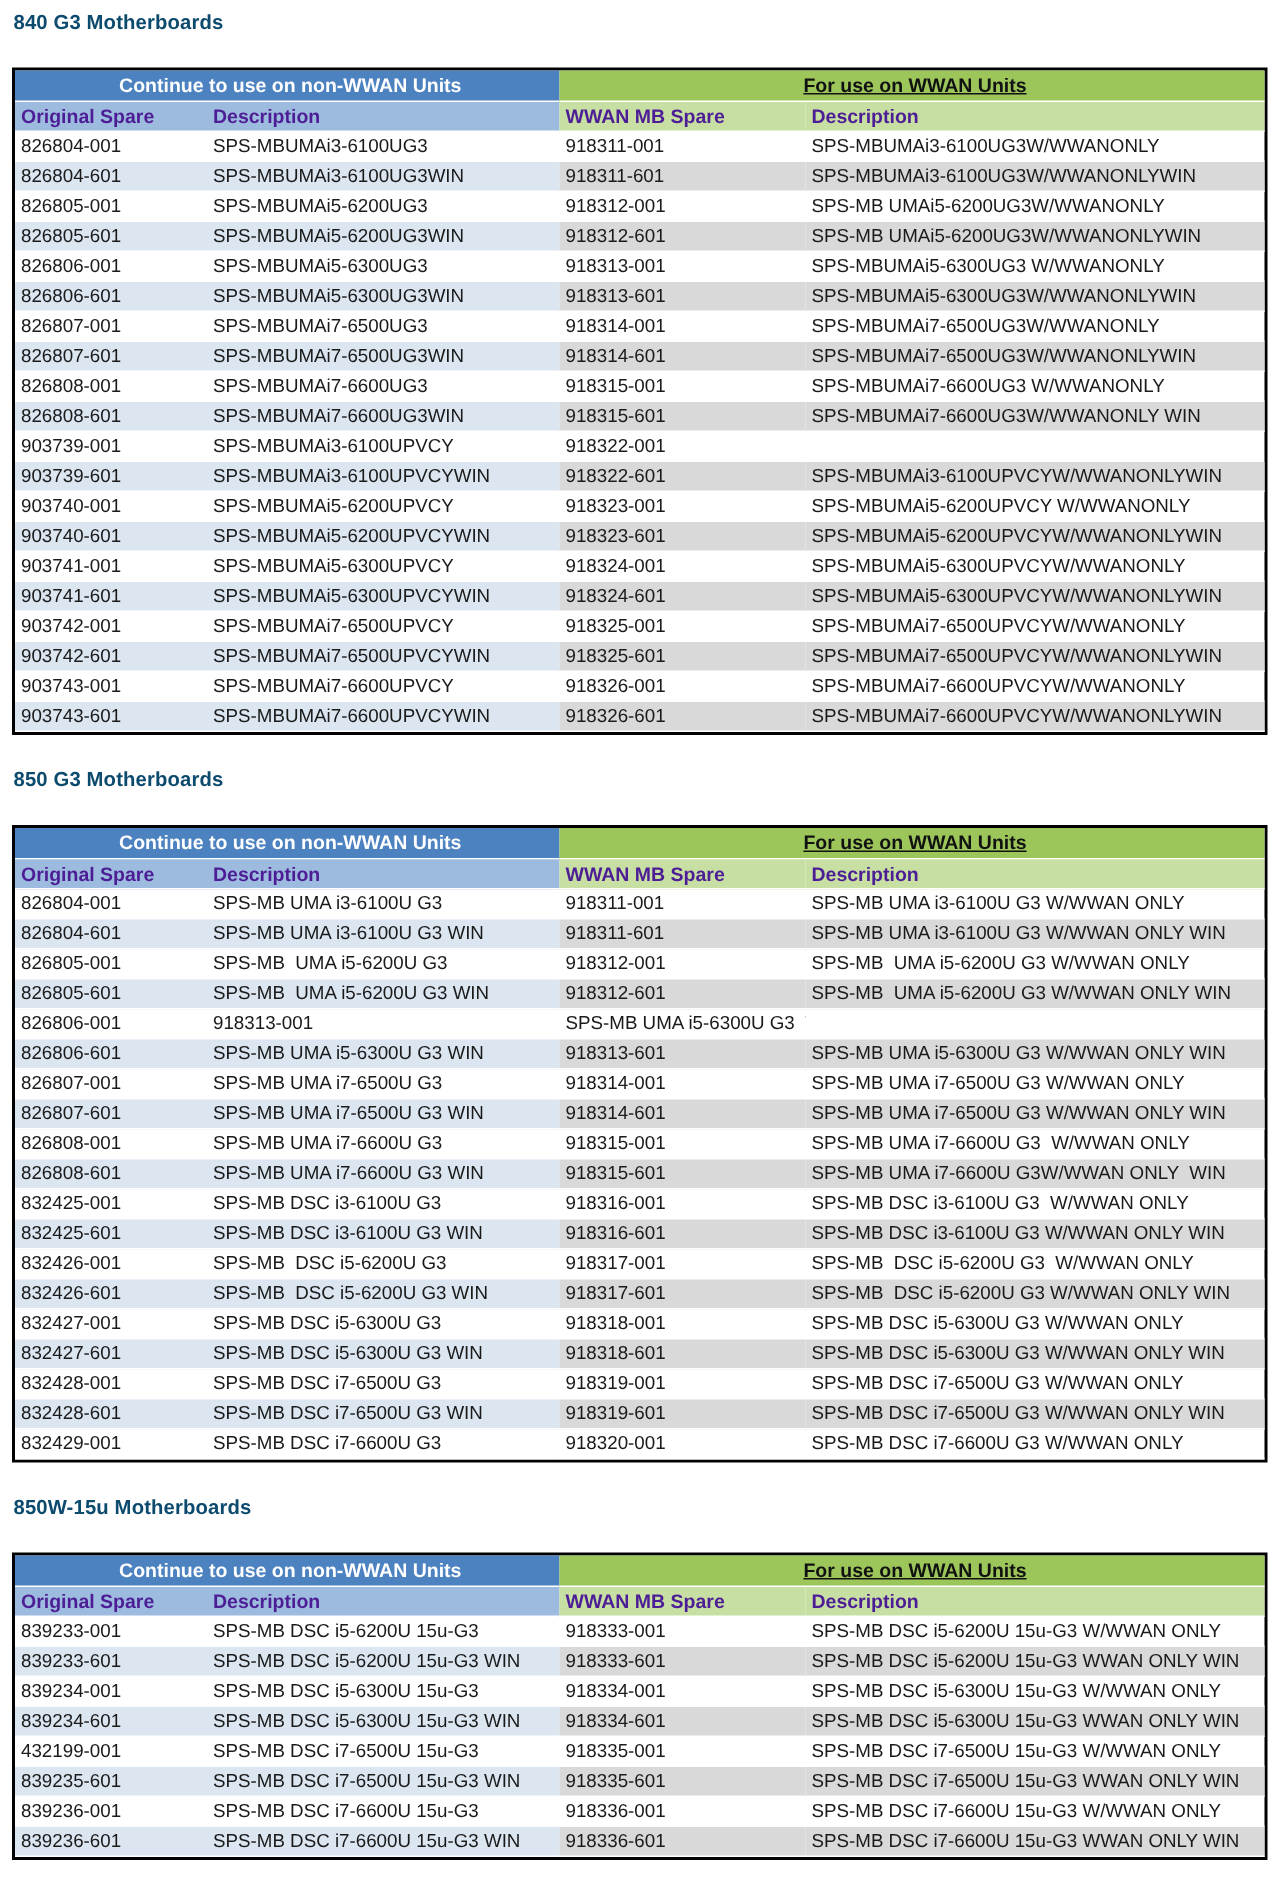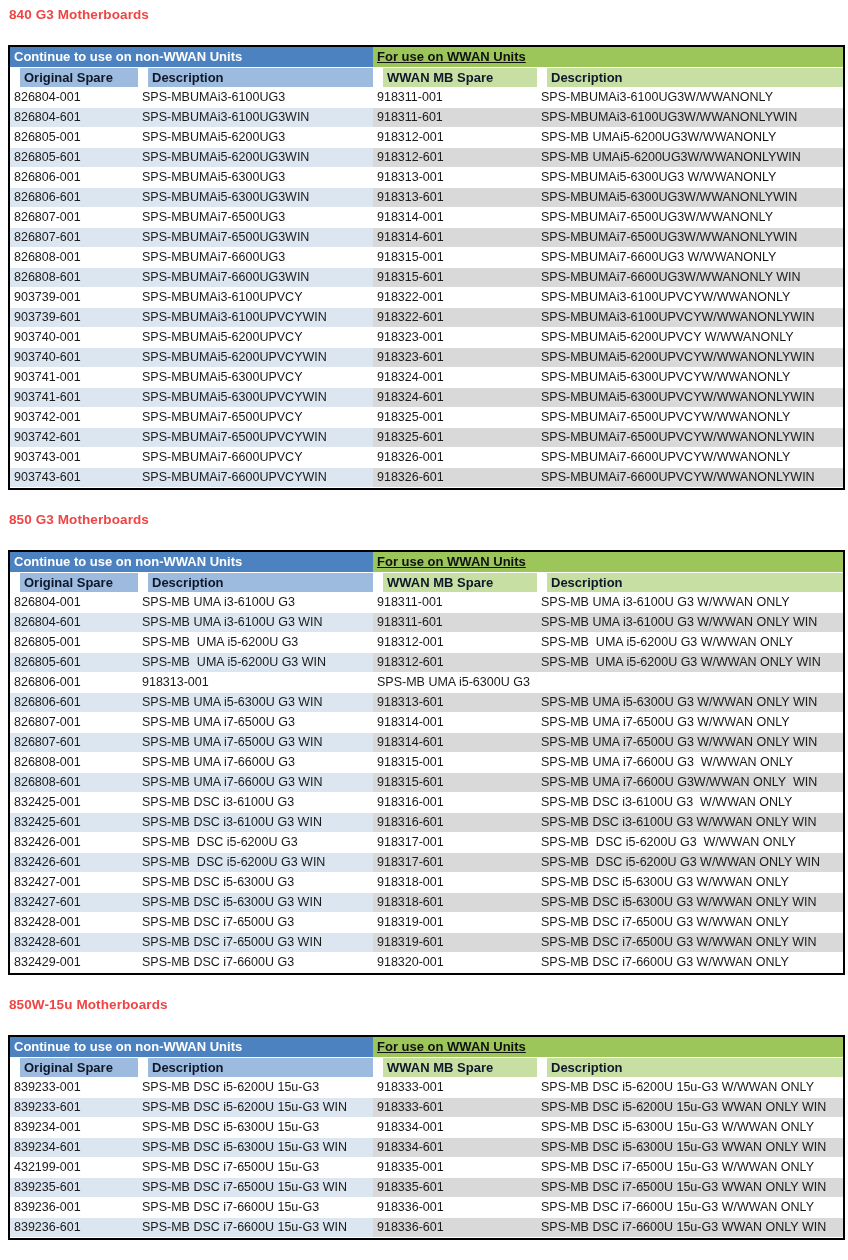--- a/index.html
+++ b/index.html
@@ -7,21 +7,21 @@
     width:848px;
     font-family:"Liberation Sans", sans-serif;
     color:#1a1a1a;
     -webkit-font-smoothing:antialiased;
   }
   .page{padding:7px 7px 0 8px;}
   .section{margin:0 0 22px 0;}
   .section-title{
     font-size:13.5px;
     font-weight:bold;
-    color:#ef4444;
+    color:#0c4a6e;
     margin:0 0 23px 1px;
     letter-spacing:0.1px;
   }
   .tbl{
     width:833px;
     border:2px solid #000;
     background:#fff;
   }
   .trow{
     display:grid;
@@ -36,30 +36,30 @@
     font-size:12.5px;
     line-height:19px;
     height:20px;
   }
   
   .hrow1 .cell{
     height:21px;
     line-height:20px;
     font-size:13px;
     font-weight:bold;
+    text-align:center;
   }
   .span2{grid-column:span 2;}
   .h-blue{background:#4C82C0;color:#ffffff;}
   .h-green{background:#9CC65A;color:#111;text-decoration:underline;}
   
   .hrow2 .cell{
     font-size:13px;
     font-weight:bold;
-    color:#0f172a;
-    margin-left:10px;
+    color:#4c1d95;
   }
   .sh-blue{background:#9DBBDE;}
   .sh-green{background:#C7DFA2;}
   
   .rows .trow:nth-child(even) .c1,
   .rows .trow:nth-child(even) .c2{background:#DCE6F1;}
   .rows .trow:nth-child(even) .c3,
   .rows .trow:nth-child(even) .c4{background:#D9D9D9;}
 </style>
 </head>
@@ -147,21 +147,20 @@
     <div class="cell c1">826808-601</div>
     <div class="cell c2">SPS-MBUMAi7-6600UG3WIN</div>
     <div class="cell c3">918315-601</div>
     <div class="cell c4">SPS-MBUMAi7-6600UG3W/WWANONLY WIN</div>
   </div>
 
   <div class="trow">
     <div class="cell c1">903739-001</div>
     <div class="cell c2">SPS-MBUMAi3-6100UPVCY</div>
     <div class="cell c3">918322-001</div>
-    <div class="cell c4">SPS-MBUMAi3-6100UPVCYW/WWANONLY</div>
   </div>
 
   <div class="trow">
     <div class="cell c1">903739-601</div>
     <div class="cell c2">SPS-MBUMAi3-6100UPVCYWIN</div>
     <div class="cell c3">918322-601</div>
     <div class="cell c4">SPS-MBUMAi3-6100UPVCYW/WWANONLYWIN</div>
   </div>
 
   <div class="trow">

